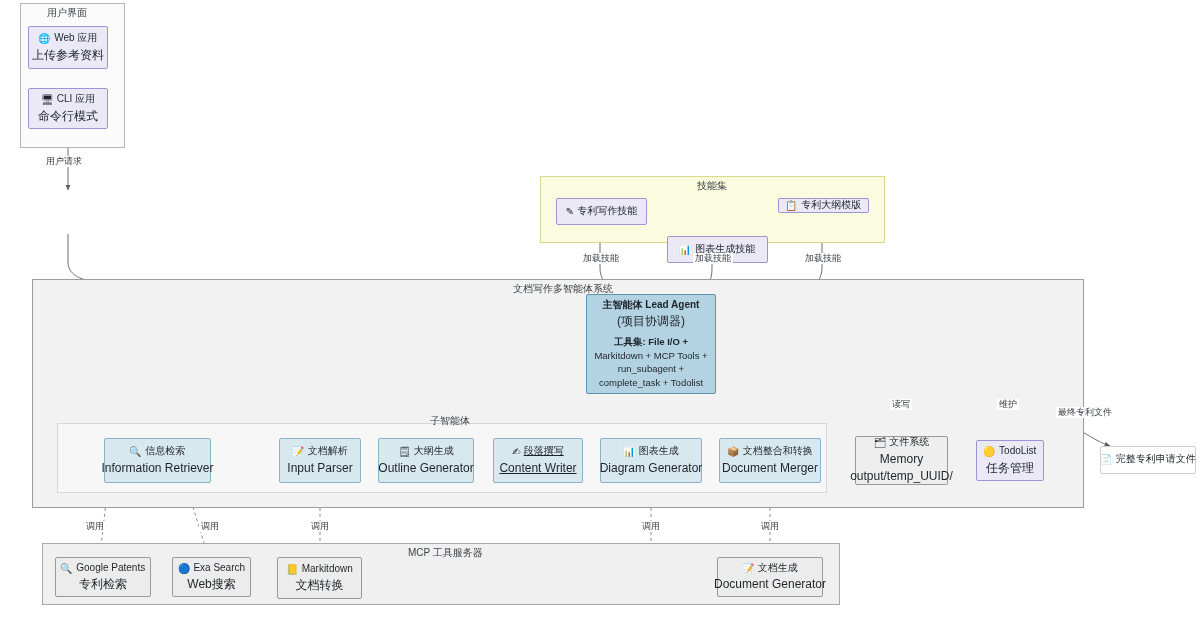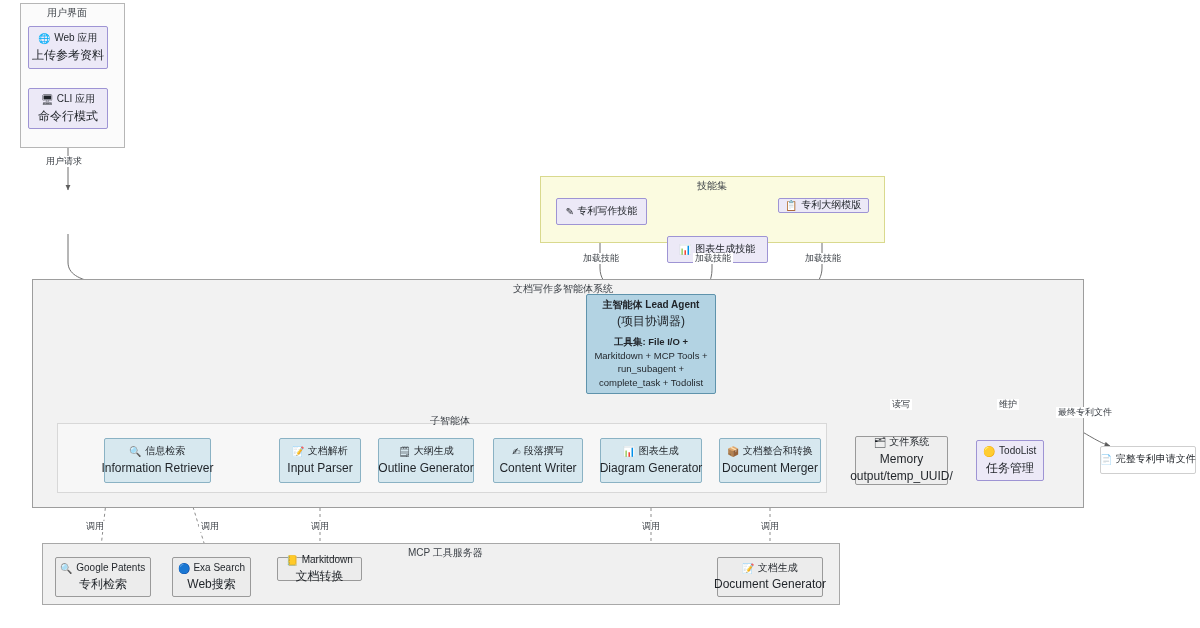--- a/index.html
+++ b/index.html
@@ -168,21 +168,21 @@
     <div class="l2">Input Parser</div>
   </div>
 
   <div class="node blu" style="left:378px;top:438px;width:96px;height:45px;">
     <div class="l1">
       <span class="ico">🗒</span><span>大纲生成</span>
     </div>
     <div class="l2">Outline Generator</div>
   </div>
 
-  <div class="node blu" style="left:493px;top:438px;width:90px;height:45px;">
+  <div class="node blu" style="left:493px;top:438px;width:90px;height:45px;text-decoration:underline;">
     <div class="l1">
       <span class="ico">✍</span><span>段落撰写</span>
     </div>
     <div class="l2">Content Writer</div>
   </div>
 
   <div class="node blu" style="left:600px;top:438px;width:102px;height:45px;">
     <div class="l1">
       <span class="ico">📊</span><span>图表生成</span>
     </div>
@@ -236,21 +236,21 @@
     <div class="l2">专利检索</div>
   </div>
 
   <div class="node mcpbox" style="left:172px;top:557px;width:79px;height:40px;">
     <div class="l1">
       <span class="ico">🔵</span><span>Exa Search</span>
     </div>
     <div class="l2">Web搜索</div>
   </div>
 
-  <div class="node mcpbox" style="left:277px;top:557px;width:85px;height:24px;">
+  <div class="node mcpbox" style="left:277px;top:557px;width:85px;height:42px;">
     <div class="l1">
       <span class="ico">📒</span><span>Markitdown</span>
     </div>
     <div class="l2">文档转换</div>
   </div>
 
 
   <div class="node mcpbox" style="left:717px;top:557px;width:106px;height:40px;">
     <div class="l1">
       <span class="ico">📝</span><span>文档生成</span>

